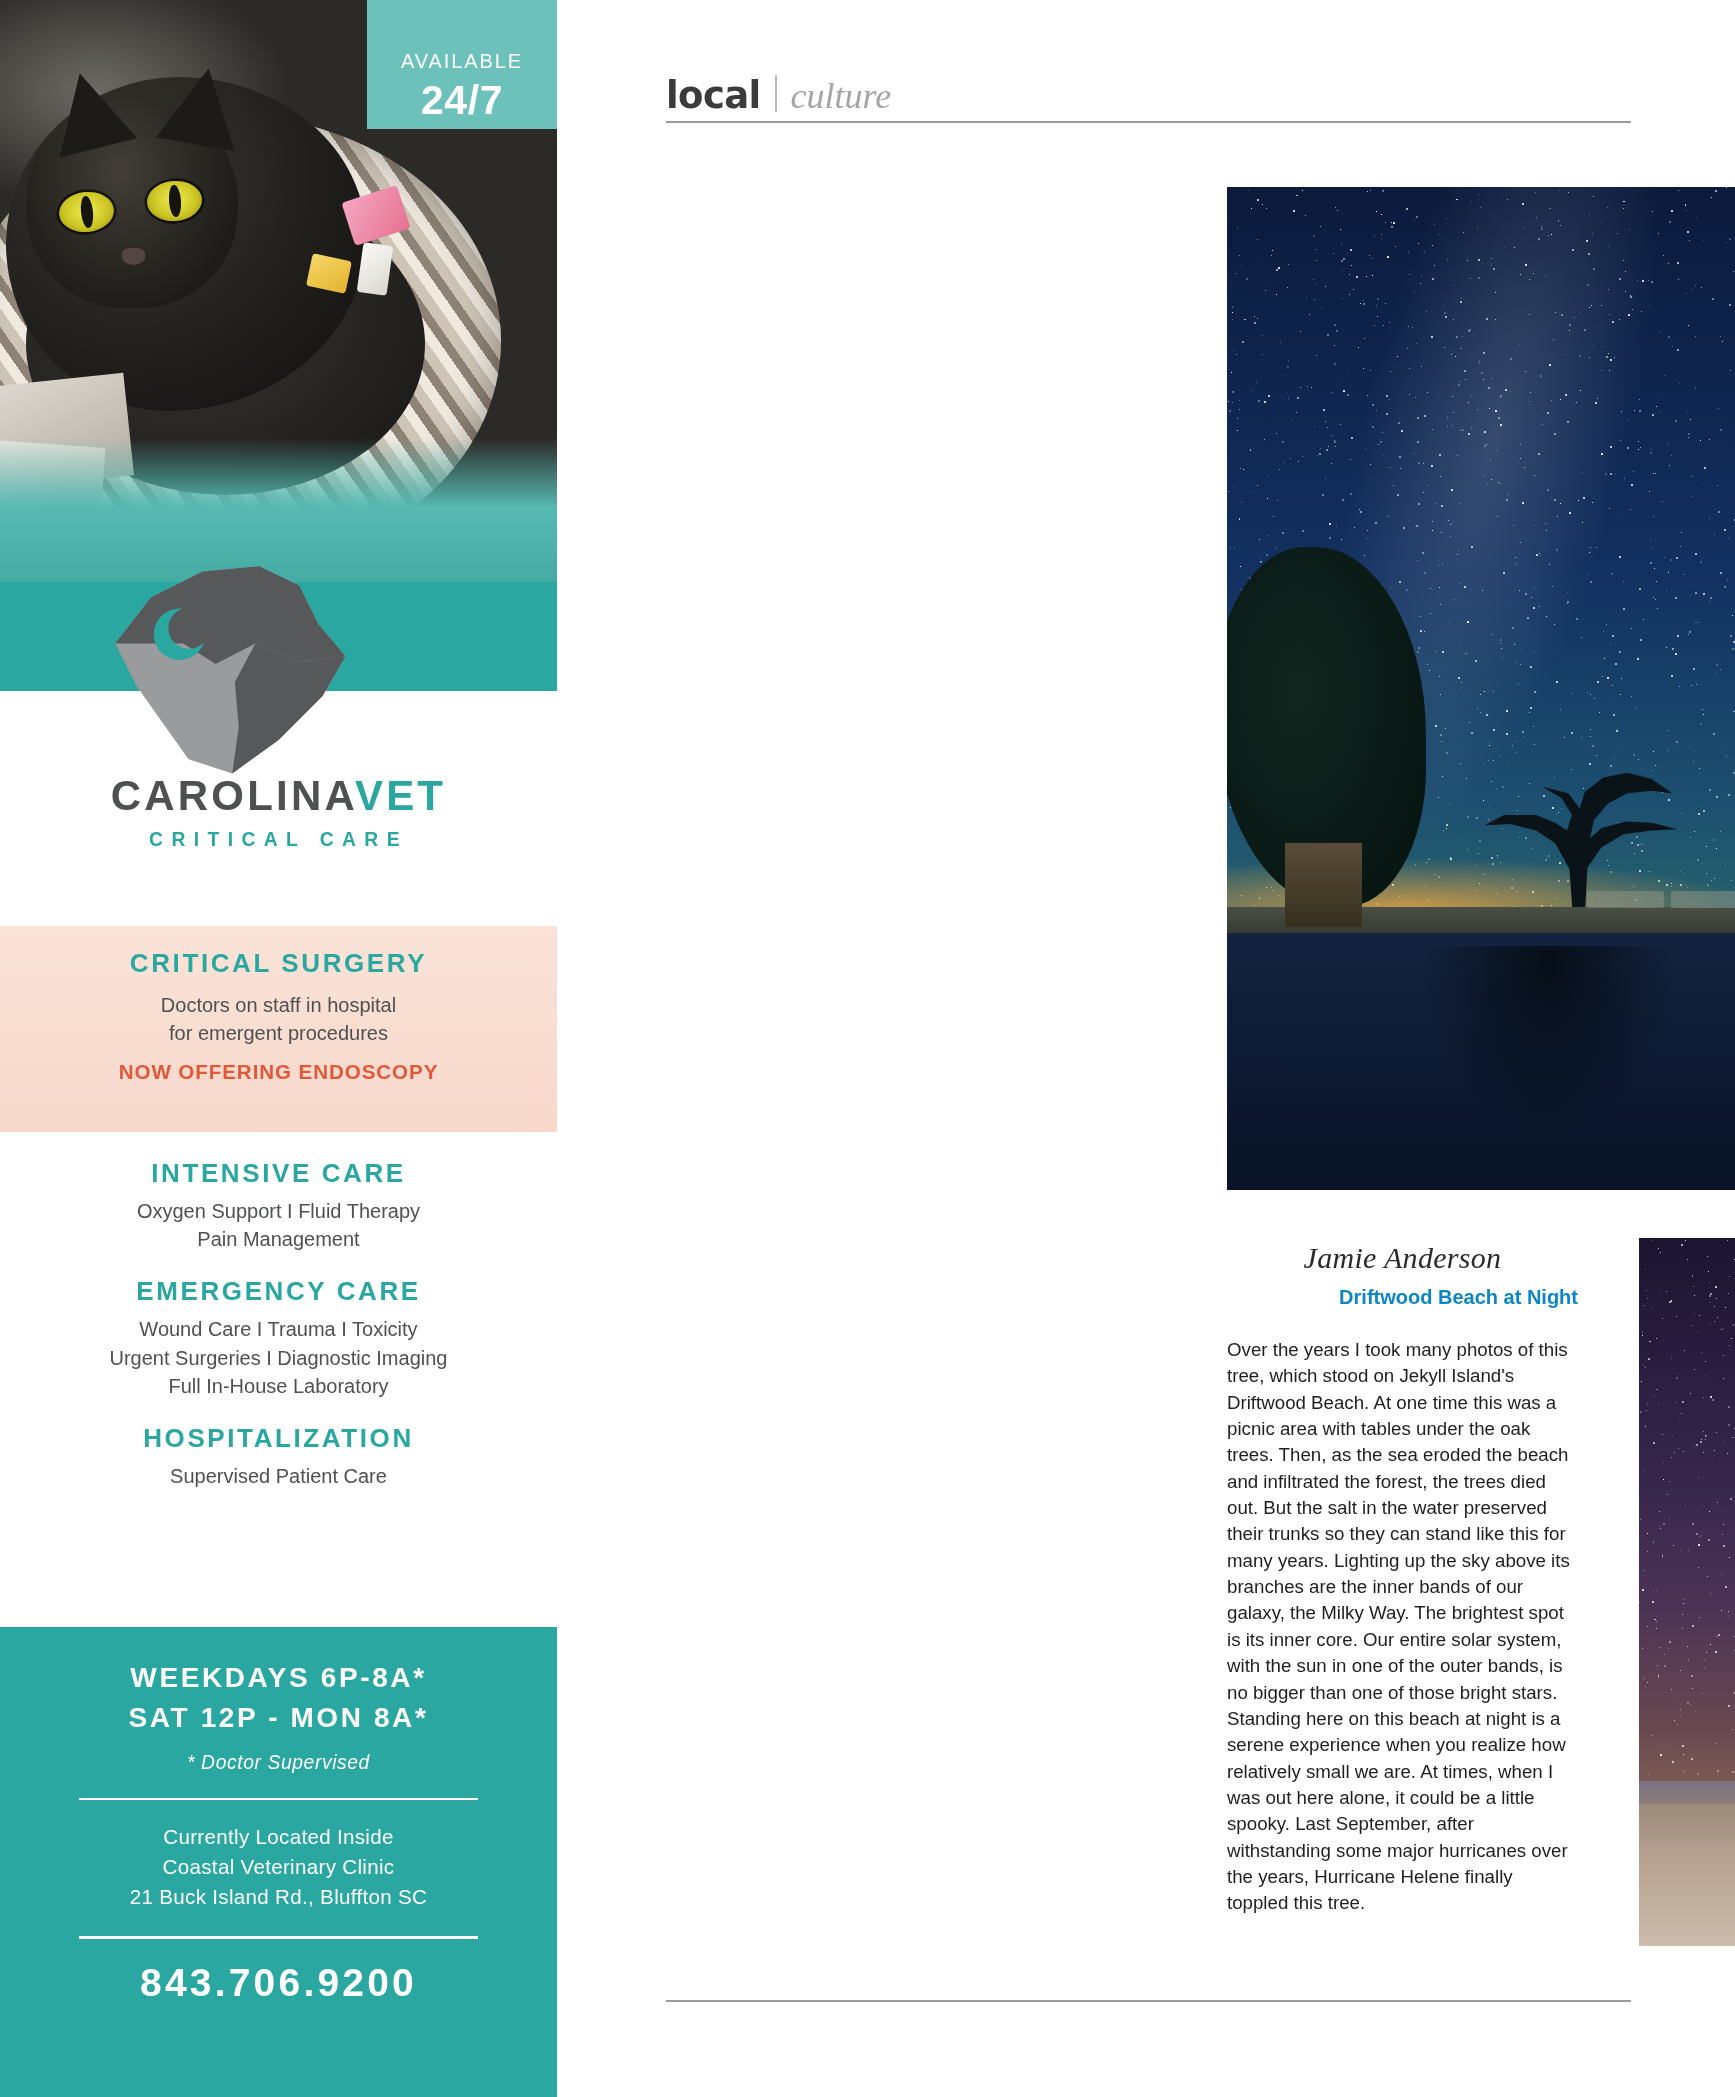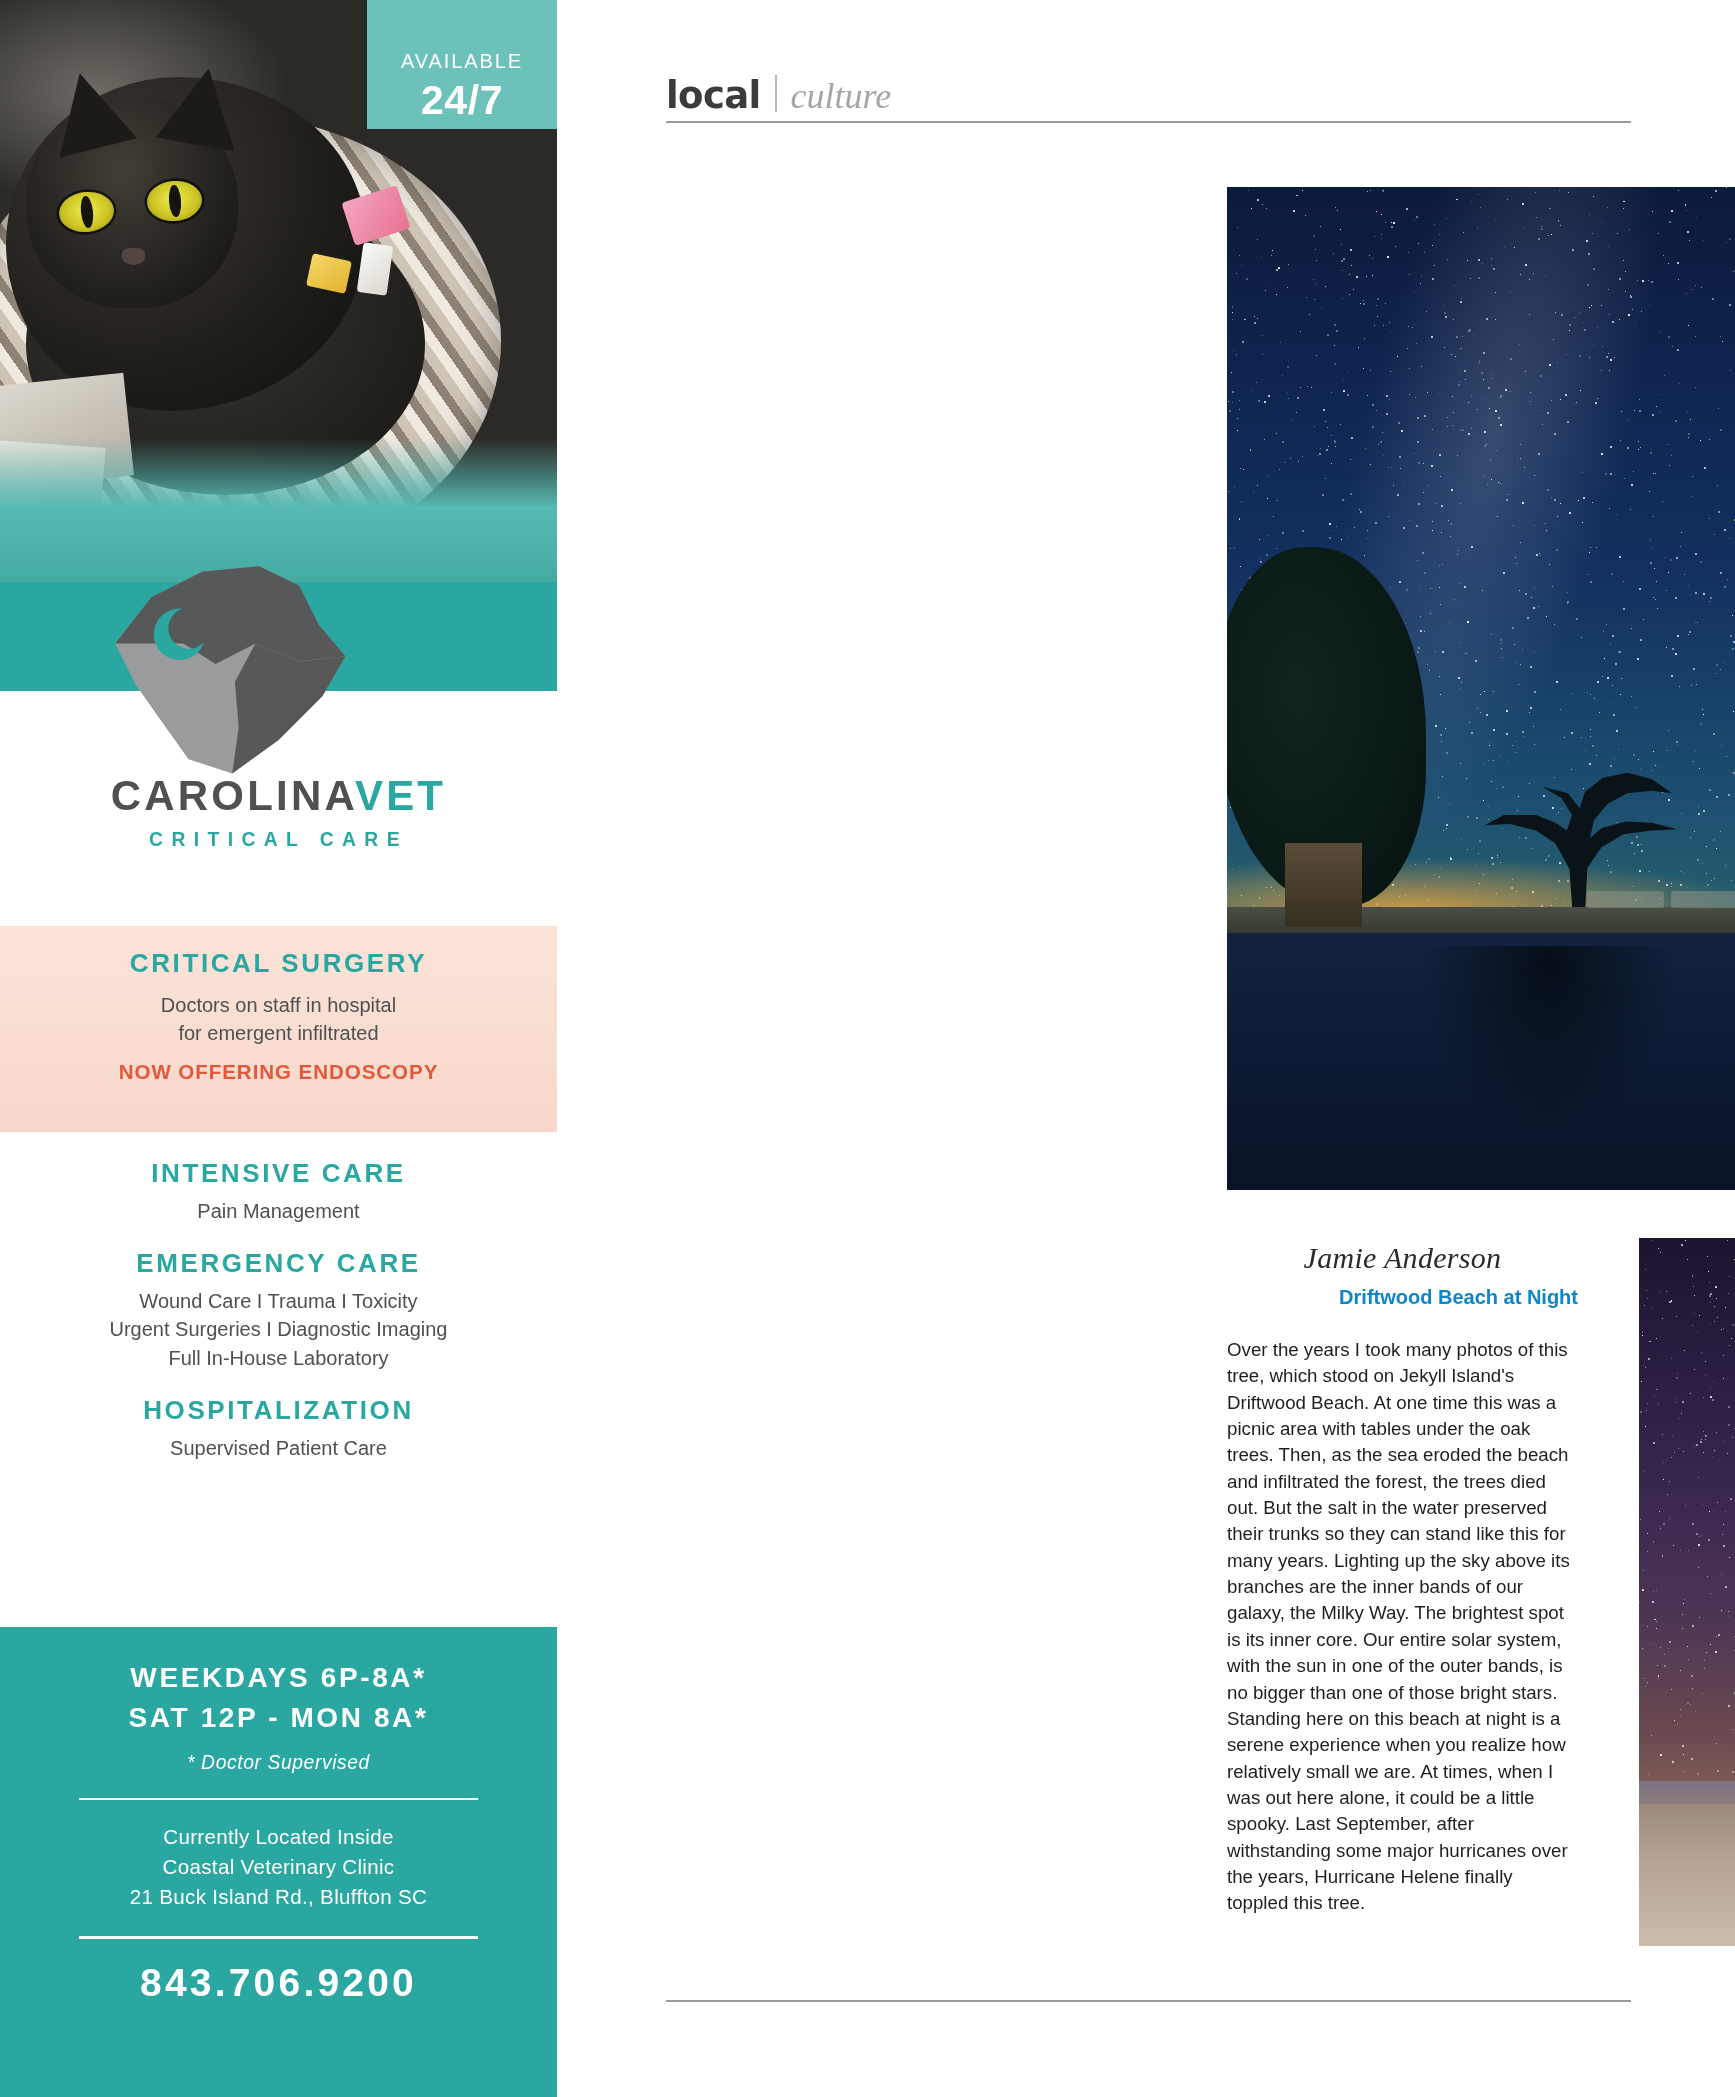--- a/index.html
+++ b/index.html
@@ -526,29 +526,30 @@
         <span class="carolina">CAROLINA</span><span class="vet">VET</span>
       </div>
       <div class="line2">CRITICAL CARE</div>
     </div>
   </div>
 
   <div class="peach-block">
     <div class="title">CRITICAL SURGERY</div>
     <div class="sub">
       <div>Doctors on staff in hospital</div>
-      <div>for emergent infiltrated</div>
+      <div>for emergent procedures</div>
     </div>
     <div class="endo">NOW OFFERING ENDOSCOPY</div>
   </div>
 
   <div class="services">
     <div class="svc-group">
       <div class="svc-title">INTENSIVE CARE</div>
       <div class="svc-body">
+        <div>Oxygen Support I Fluid Therapy</div>
         <div>Pain Management</div>
       </div>
     </div>
     <div class="svc-group">
       <div class="svc-title">EMERGENCY CARE</div>
       <div class="svc-body">
         <div>Wound Care I Trauma I Toxicity</div>
         <div>Urgent Surgeries I Diagnostic Imaging</div>
         <div>Full In-House Laboratory</div>
       </div>

